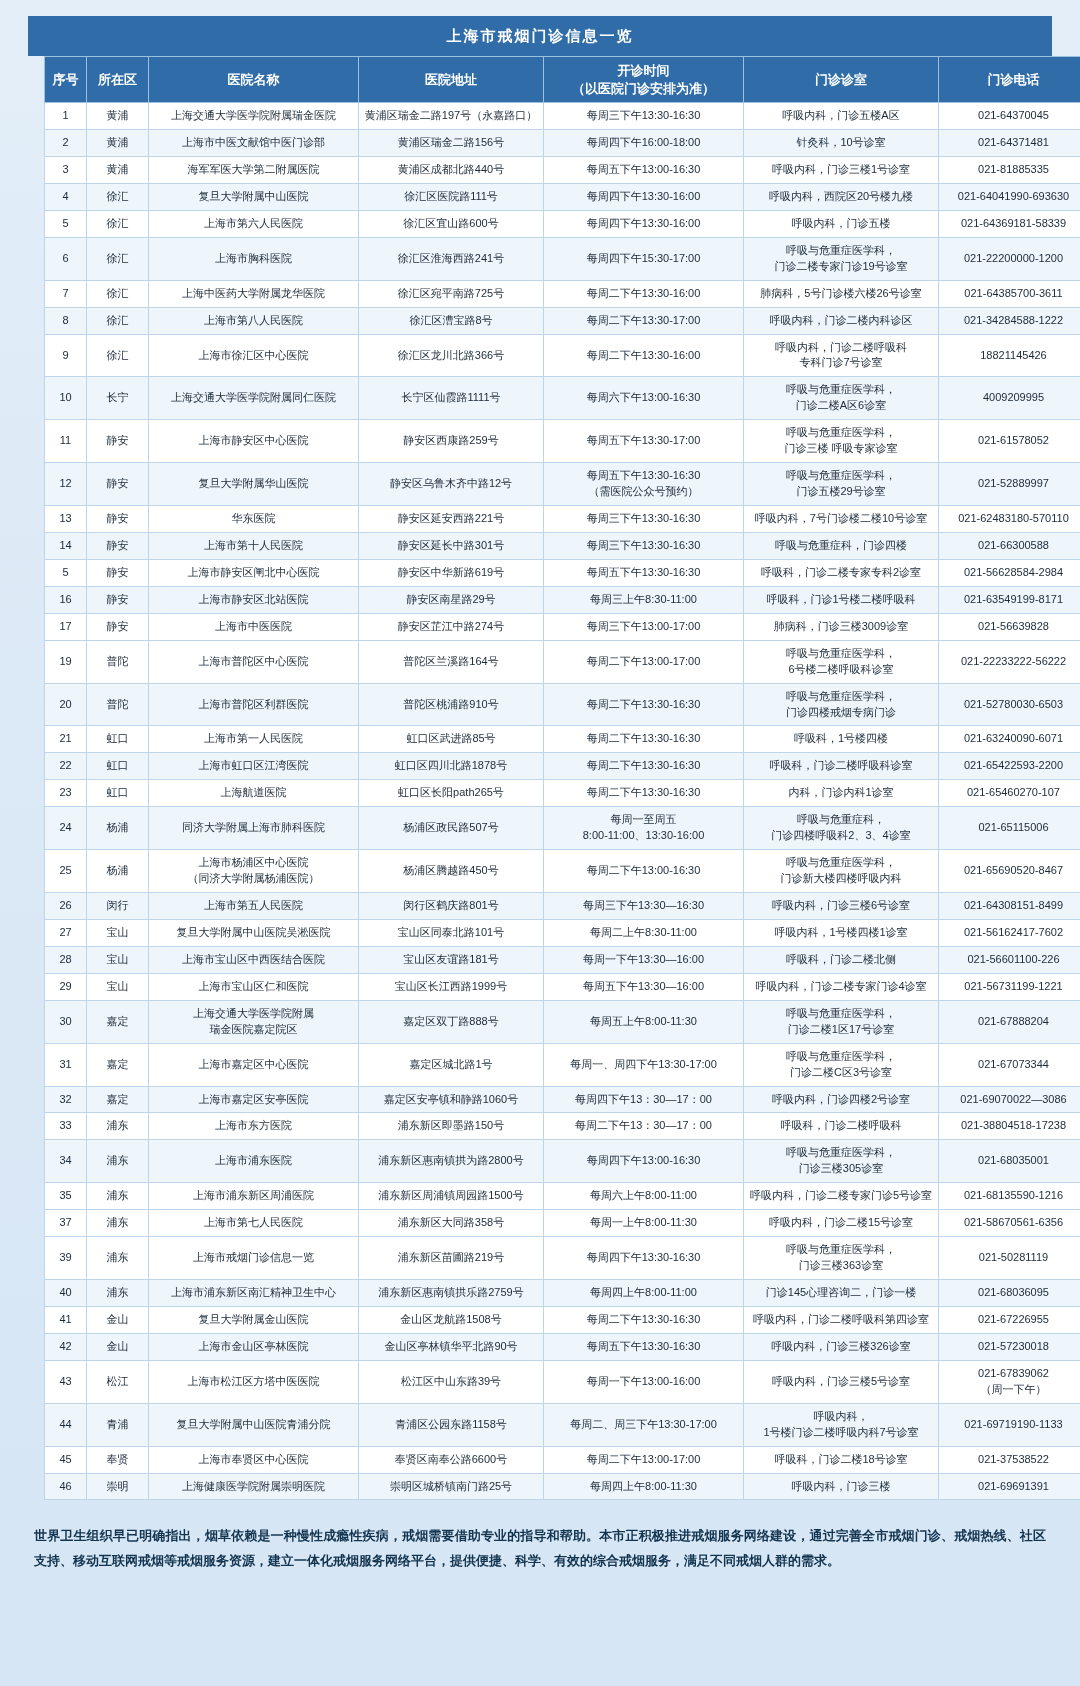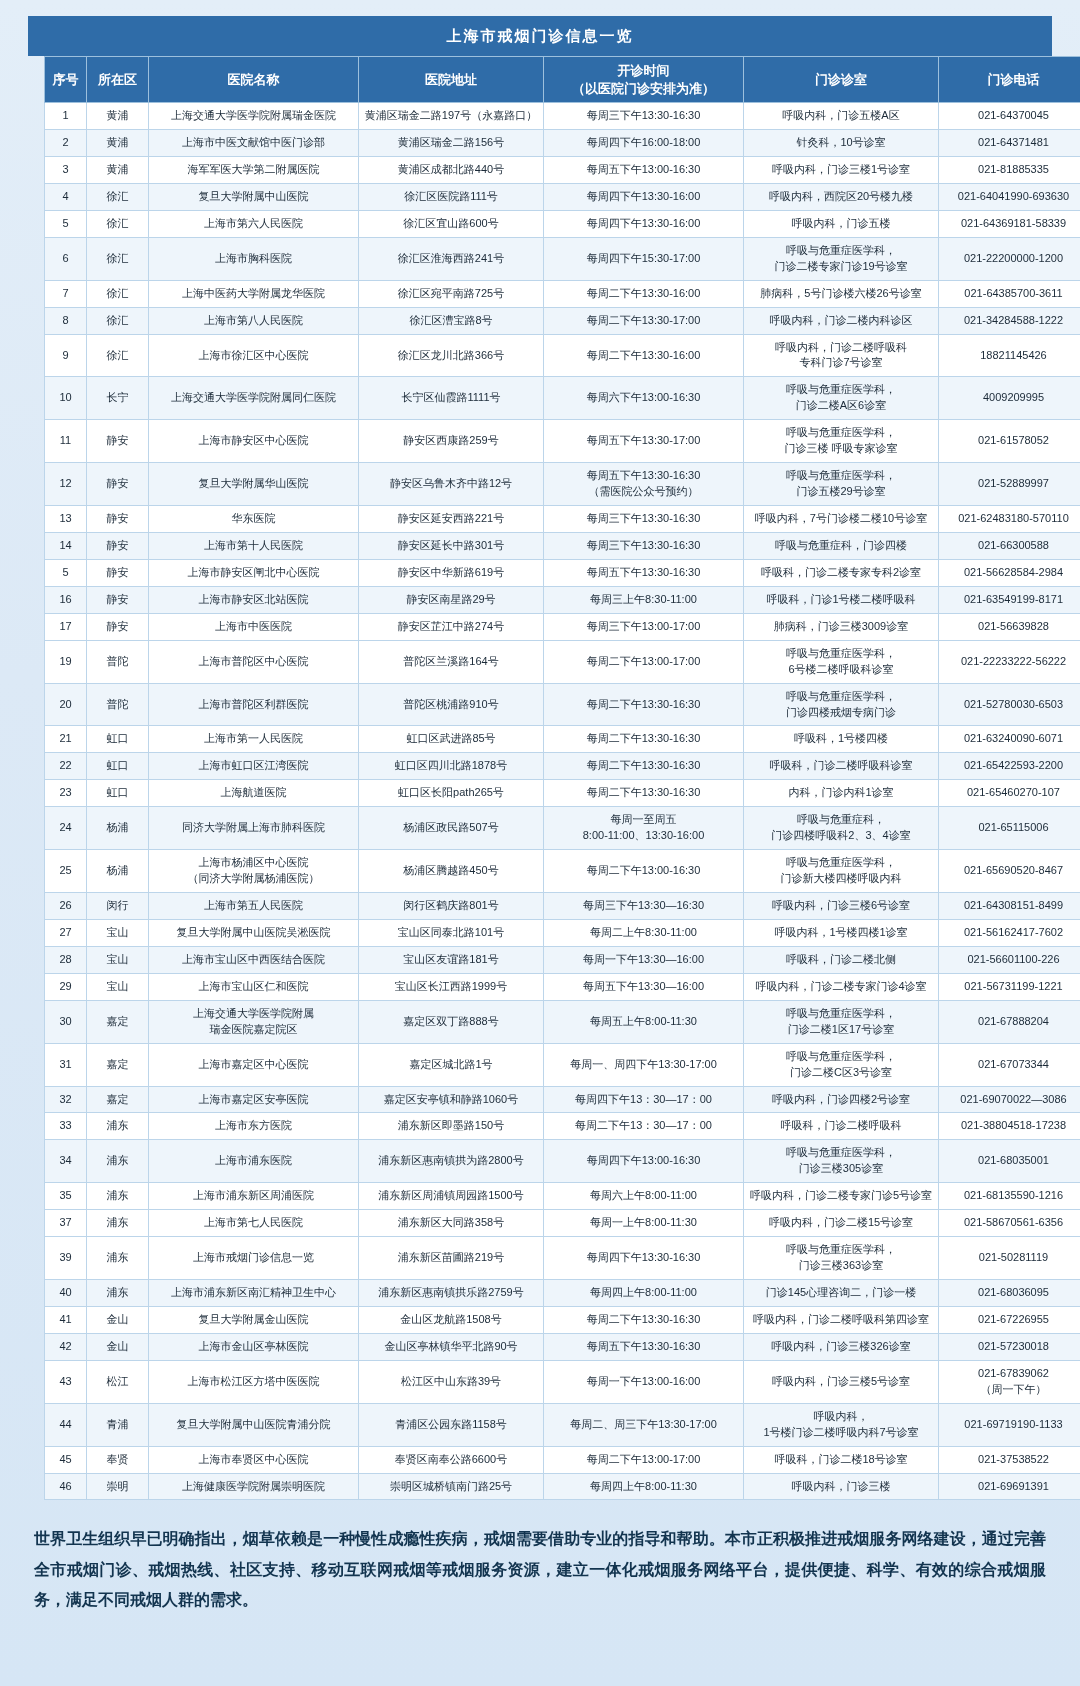--- a/index.html
+++ b/index.html
@@ -60,21 +60,21 @@
   .col-no    { width: 42px; }
   .col-dist  { width: 62px; }
   .col-name  { width: 210px; }
   .col-addr  { width: 185px; }
   .col-time  { width: 200px; }
   .col-dept  { width: 195px; }
   .col-tel   { width: 150px; }
   .footer {
     margin-top: 14px;
     padding: 10px 6px 4px 6px;
-    font-size: 16px;
+    font-size: 13px;
     line-height: 1.9;
     color: #12344f;
     font-weight: bold;
     text-align: justify;
   }
   .pre { white-space: pre-line; }
 </style>
 </head>
 <body>
 

